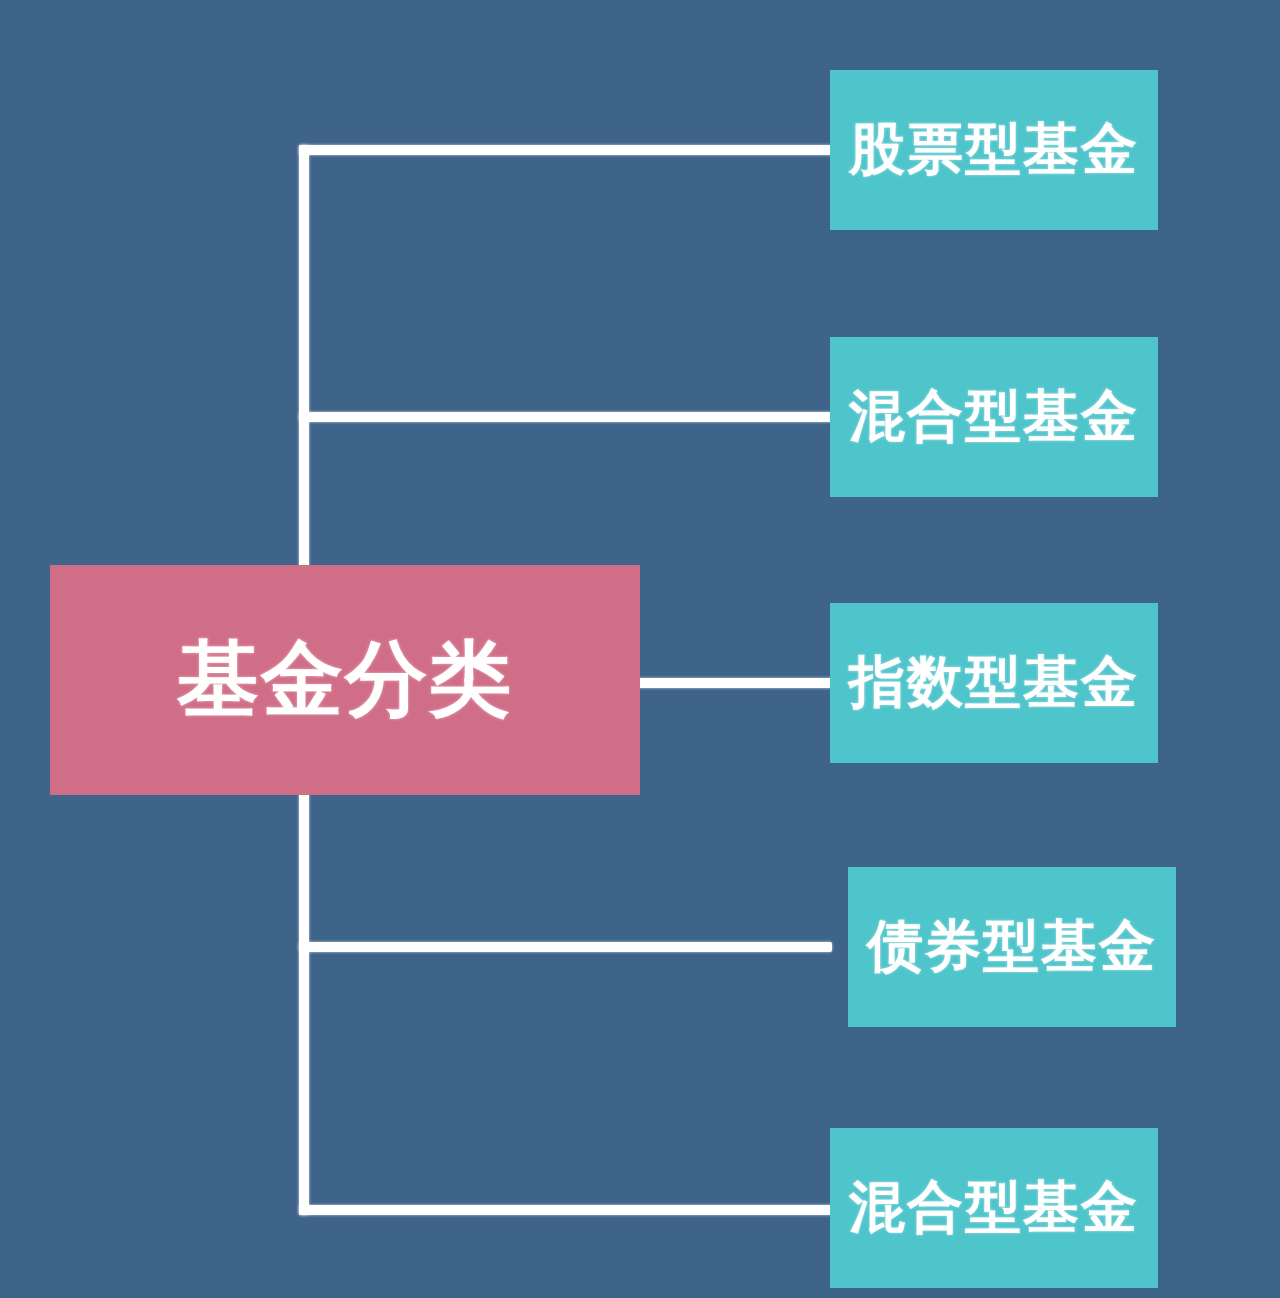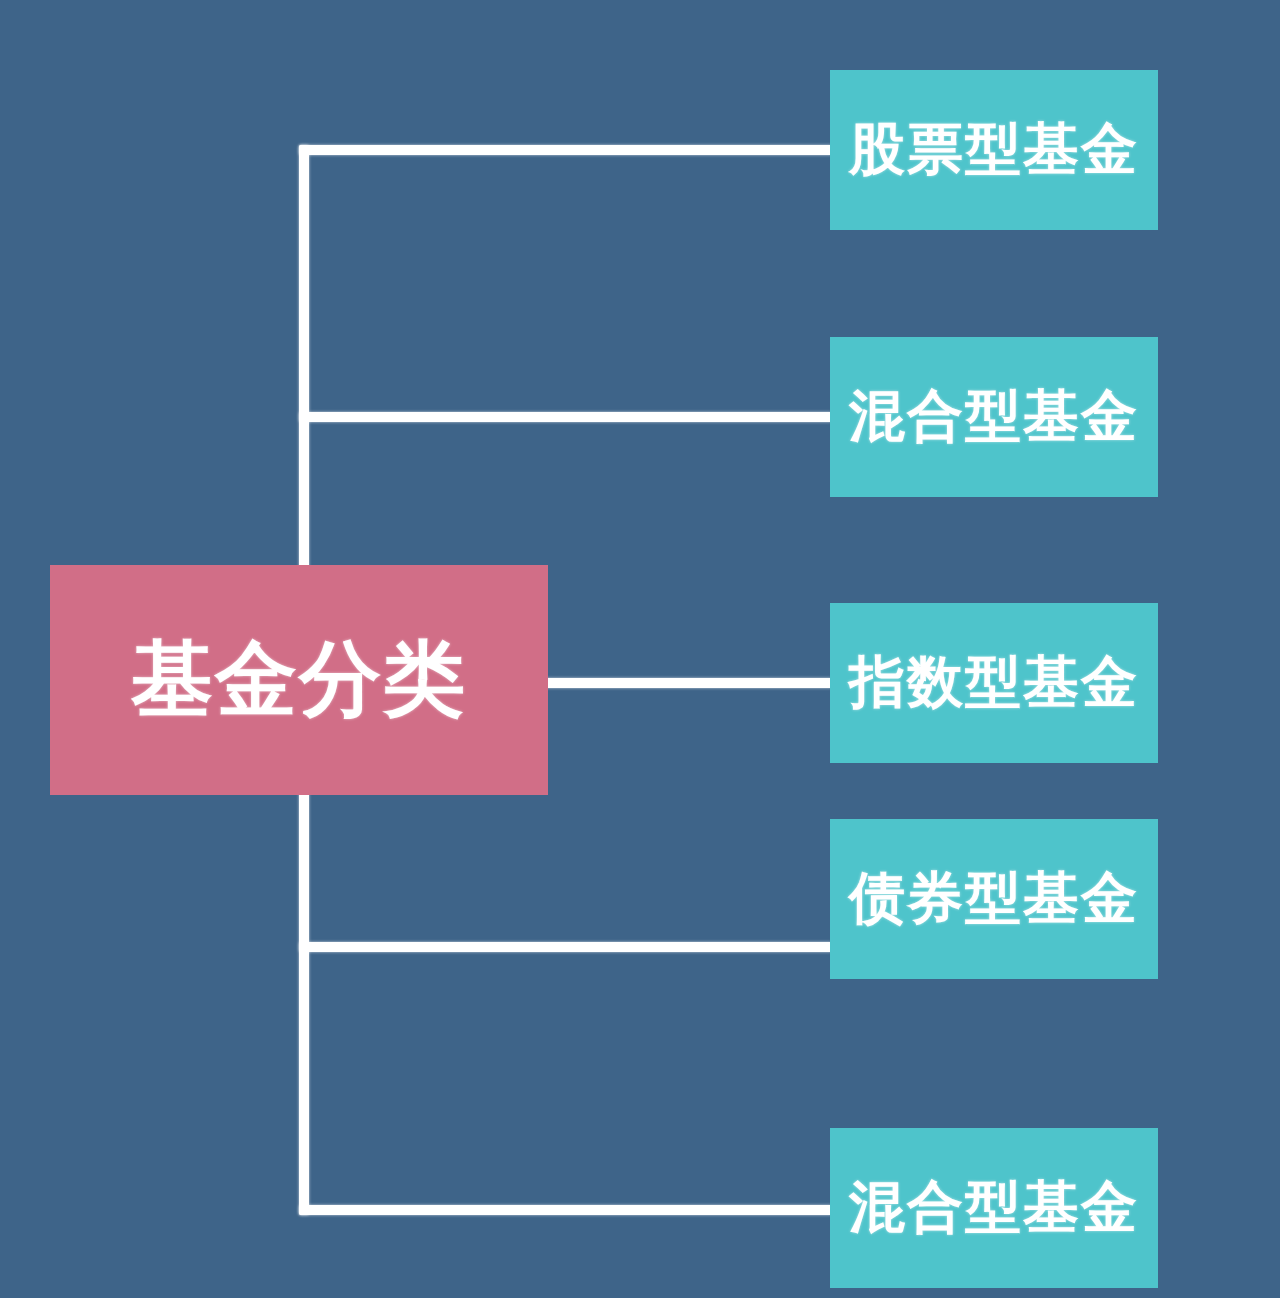--- a/index.html
+++ b/index.html
@@ -44,36 +44,36 @@
     justify-content: center;
     color: #ffffff;
     font-weight: bold;
     z-index: 2;
     text-shadow: 0 0 3px rgba(255,255,255,0.55);
     letter-spacing: 2px;
   }
   .root-node {
     left: 50px;
     top: 565px;
-    width: 498px;
+    width: 590px;
     height: 230px;
     background: #d16e87;
     font-size: 82px;
   }
   .child-node {
     left: 830px;
     width: 328px;
     height: 160px;
     background: #4ec4cb;
     font-size: 56px;
   }
   .child-1 { top: 70px;   }
   .child-2 { top: 337px;  }
   .child-3 { top: 603px;  }
-  .child-4 { top: 819px;  }
+  .child-4 { top: 867px; margin-left: 18px;  }
   .child-5 { top: 1128px; }
 </style>
 </head>
 <body>
 
 <div class="canvas">
 
   <div class="line trunk"></div>
   <div class="line branch branch-1"></div>
   <div class="line branch branch-2"></div>

